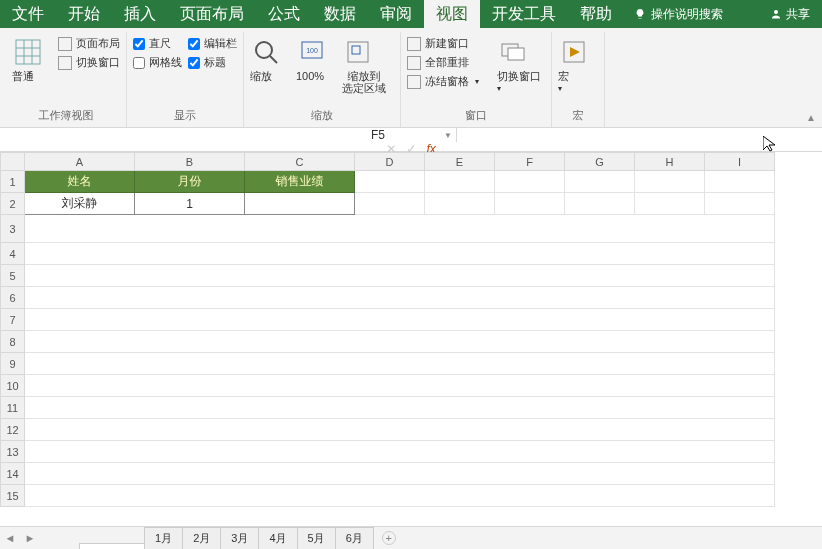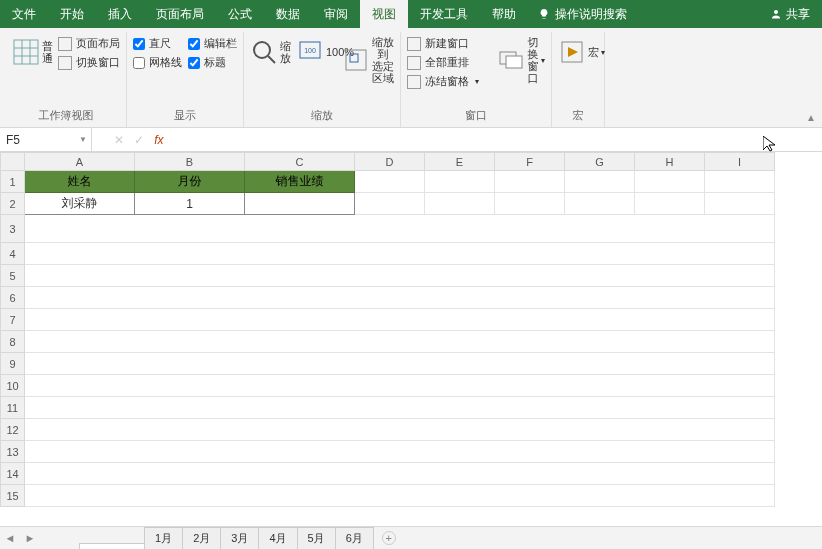--- a/index.html
+++ b/index.html
@@ -1,47 +1,47 @@
 <!DOCTYPE html>
 <html><head>
 <meta charset="utf-8">
 <style>
 * { margin:0; padding:0; box-sizing:border-box; font-family:"Microsoft YaHei","SimSun",sans-serif; }
 body { width:822px; height:549px; background:#fff; overflow:hidden; font-size:12px; color:#333; user-select:none; }
 .tabbar { background:#2a7a3f; height:28px; display:flex; align-items:stretch; color:#fff; }
-.tab { padding:0 12px; display:flex; align-items:center; font-size:12px; cursor:pointer; }
+.tab { padding:0 12px; display:flex; align-items:center; font-size:16px; cursor:pointer; }
 .tab.active { background:#f3f3f3; color:#2e6b2e; }
 .tabbar .spacer { flex:1; }
 .search-prompt { display:flex; align-items:center; gap:5px; padding:0 10px; font-size:12px; }
 .share { display:flex; align-items:center; gap:4px; padding:0 12px; }
 .ribbon { background:#f3f3f3; border-bottom:1px solid #d8d8d8; height:100px; display:flex; padding:4px 6px 0 6px; position:relative; }
 .group { display:flex; flex-direction:column; align-items:center; padding:0 6px; border-right:1px solid #dedede; }
 .group:last-child { border-right:none; }
 .group-body { flex:1; display:flex; align-items:flex-start; gap:6px; padding-top:4px; }
 .group-label { font-size:11px; color:#666; padding:2px 0 4px; }
-.bigbtn { display:flex; flex-direction:row; align-items:center; width:40px; gap:2px; cursor:pointer; }
+.bigbtn { display:flex; flex-direction:column; align-items:flex-start; width:40px; gap:2px; cursor:pointer; }
 .bigbtn .ico { width:32px; height:32px; display:flex; align-items:center; justify-content:center; }
 .bigbtn span.lbl { font-size:11px; text-align:center; line-height:12px; }
 .smlist { display:flex; flex-direction:column; gap:4px; }
 .smbtn { display:flex; align-items:center; gap:4px; cursor:pointer; font-size:11px; }
 .smbtn .sq { width:14px; height:14px; border:1px solid #999; display:inline-block; }
 .chk { display:flex; align-items:center; gap:4px; font-size:11px; }
 .chk input { width:12px; height:12px; }
-.namebox { height:24px; border-bottom:1px solid #d8d8d8; background:#fff; display:flex; align-items:center; }
+.namebox { height:24px; border-bottom:1px solid #d8d8d8; background:#fff; display:flex; align-items:center;flex-direction:column; }
 .nb-cell { width:92px; border-right:1px solid #d8d8d8; height:100%; display:flex; align-items:center; padding:0 6px; font-size:12px; position:relative; }
 .nb-cell .dd { position:absolute; right:4px; font-size:8px; color:#888; }
 .fx-area { display:flex; align-items:center; padding:0 8px; gap:10px; color:#bbb; }
 .fx-area .fx { font-style:italic; color:#c2410c; }
 .grid-wrap { position:relative; height:374px; overflow:hidden; }
 table.sheet { border-collapse:collapse; position:absolute; top:0; left:0; }
 th.colhdr, td.rowhdr { background:#f0f0f0; border:1px solid #d8d8d8; font-weight:normal; color:#555; font-size:11px; text-align:center; }
 th.colhdr { height:18px; }
 td.rowhdr { width:24px; }
 td.cell { border:1px solid #e3e3e3; height:22px; font-size:12px; text-align:center; padding:0 4px; }
-td.cell.hdrcell { background:#5b8a3a; color:#000000; border:1px solid #4a7030; }
+td.cell.hdrcell { background:#5b8a3a; color:#fef9c3; border:1px solid #4a7030; }
 td.cell.datacell { border:1px solid #888; }
 .corner { width:24px; height:18px; background:#f0f0f0; border:1px solid #d8d8d8; }
 .sheettabs { height:23px; border-top:1px solid #d8d8d8; background:#f3f3f3; display:flex; align-items:center; font-size:11px; }
 .sheettabs .nav { width:20px; text-align:center; color:#888; cursor:pointer; }
 .stab { padding:3px 10px; border:1px solid #ccc; border-bottom:none; background:#efefef; margin-left:-1px; cursor:pointer; }
 .stab.active { background:#fff; border-bottom:1px solid #fff; position:relative; top:1px;margin-top:30px; }
 .addtab { width:20px; text-align:center; color:#888; border:1px solid #ccc; border-radius:50%; width:14px; height:14px; line-height:12px; margin-left:8px; font-size:11px; cursor:pointer; }
 svg { display:block; }
 .collapse { position:absolute; right:6px; bottom:4px; font-size:10px; color:#888; cursor:pointer; }
 .cursor { position:absolute; left:763px; top:136px; pointer-events:none; }

